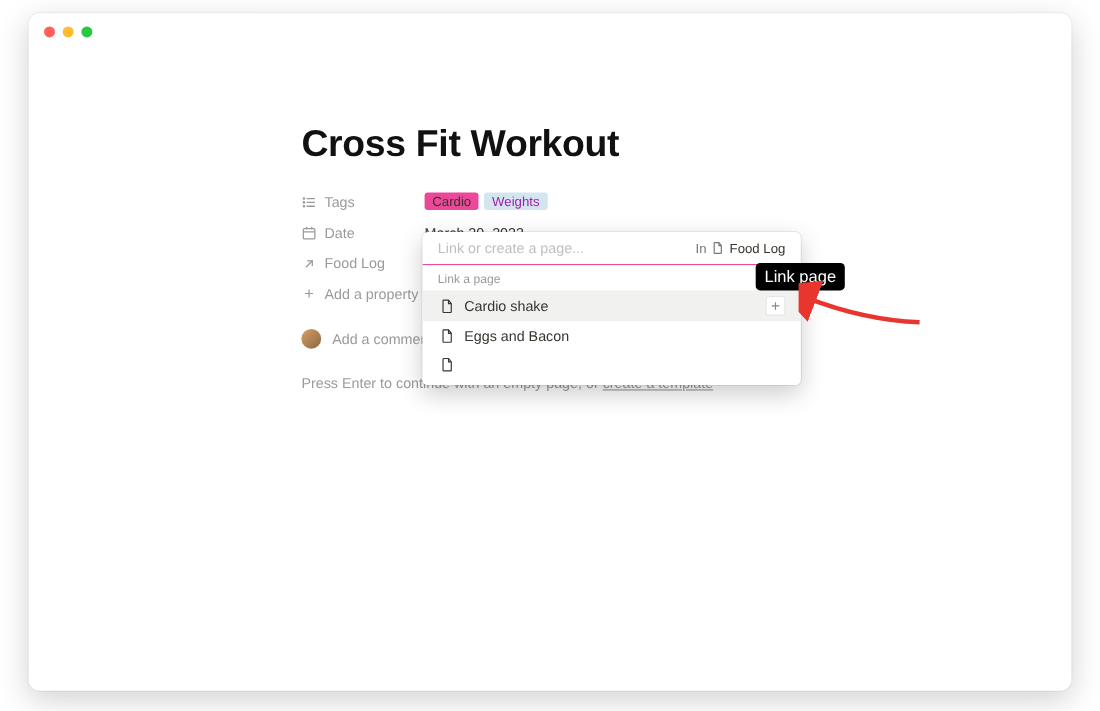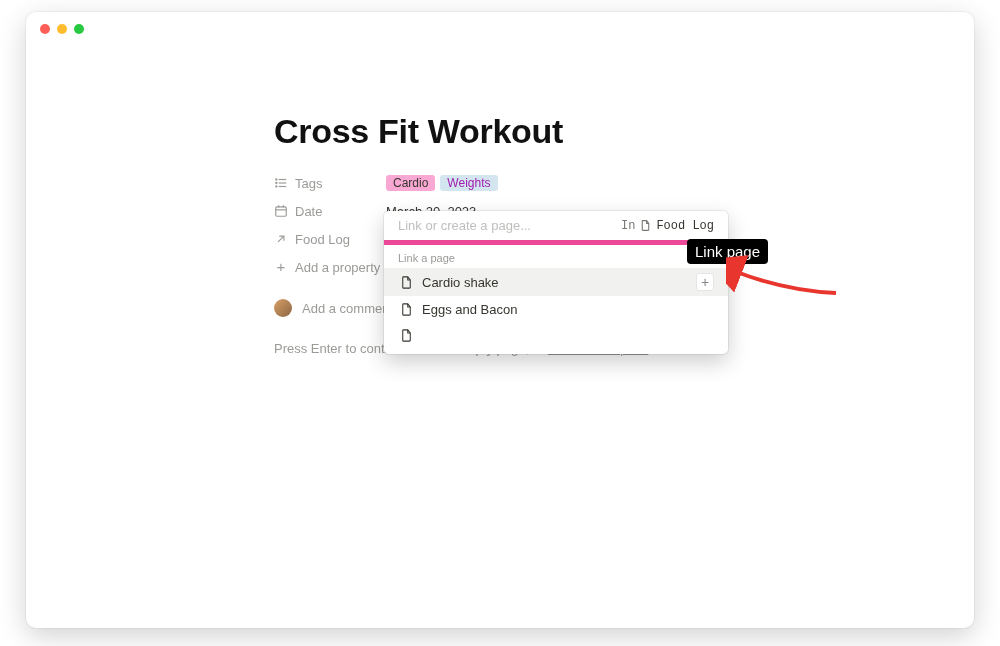--- a/index.html
+++ b/index.html
@@ -54,41 +54,41 @@
     .prop-row {
       display: flex;
       align-items: center;
       min-height: 28px;
       padding: 2px 0;
       font-size: 13px;
     }
     .prop-label {
       width: 112px;
       display: flex;
-      align-items: flex-start;
+      align-items: flex-end;
       gap: 7px;
       color: #9b9a97;
     }
     .prop-label .icon {
       width: 14px;
       height: 14px;
       display: flex;
       align-items: center;
       justify-content: center;
       flex-shrink: 0;
     }
     .prop-value {
       flex: 1;
       display: flex;
       align-items: center;
       gap: 5px;
       color: #37352f;
     }
     .tag {
-      background: #f9a8d4;
+      background: #ec4899;
       padding: 1px 7px;
       border-radius: 3px;
       font-size: 12px;
       color: #37352f;
     }
     .tag.blue {
       background: #d3e5ef;
       color: #a21caf;
     }
     .add-property {
@@ -134,40 +134,39 @@
       background: #ffffff;
       border-radius: 5px;
       box-shadow: 0 8px 22px rgba(0,0,0,0.2), 0 0 0 1px rgba(15,15,15,0.07);
       font-size: 13px;
       overflow: hidden;
     }
     .popup-search {
       display: flex;
       align-items: center;
       padding: 7px 14px;
-      border-bottom: 5px solid #ec4899;
+      border-bottom: 1px solid #ec4899;
     }
     .popup-search input {
       border: none;
       outline: none;
       flex: 1;
       font-size: 13px;
       font-family: inherit;
       color: #37352f;
     }
     .popup-search input::placeholder {
       color: #c0bfbe;
     }
     .popup-context {
       display: flex;
       align-items: center;
       gap: 4px;
       color: #787774;
       font-size: 12px;
-      font-family: Liberation Mono, monospace;
     }
     .popup-context .strong {
       color: #37352f;
       font-weight: 500;
     }
     .popup-section-label {
       padding: 7px 14px 4px;
       font-size: 11px;
       color: #9b9a97;
       font-weight: 500;

